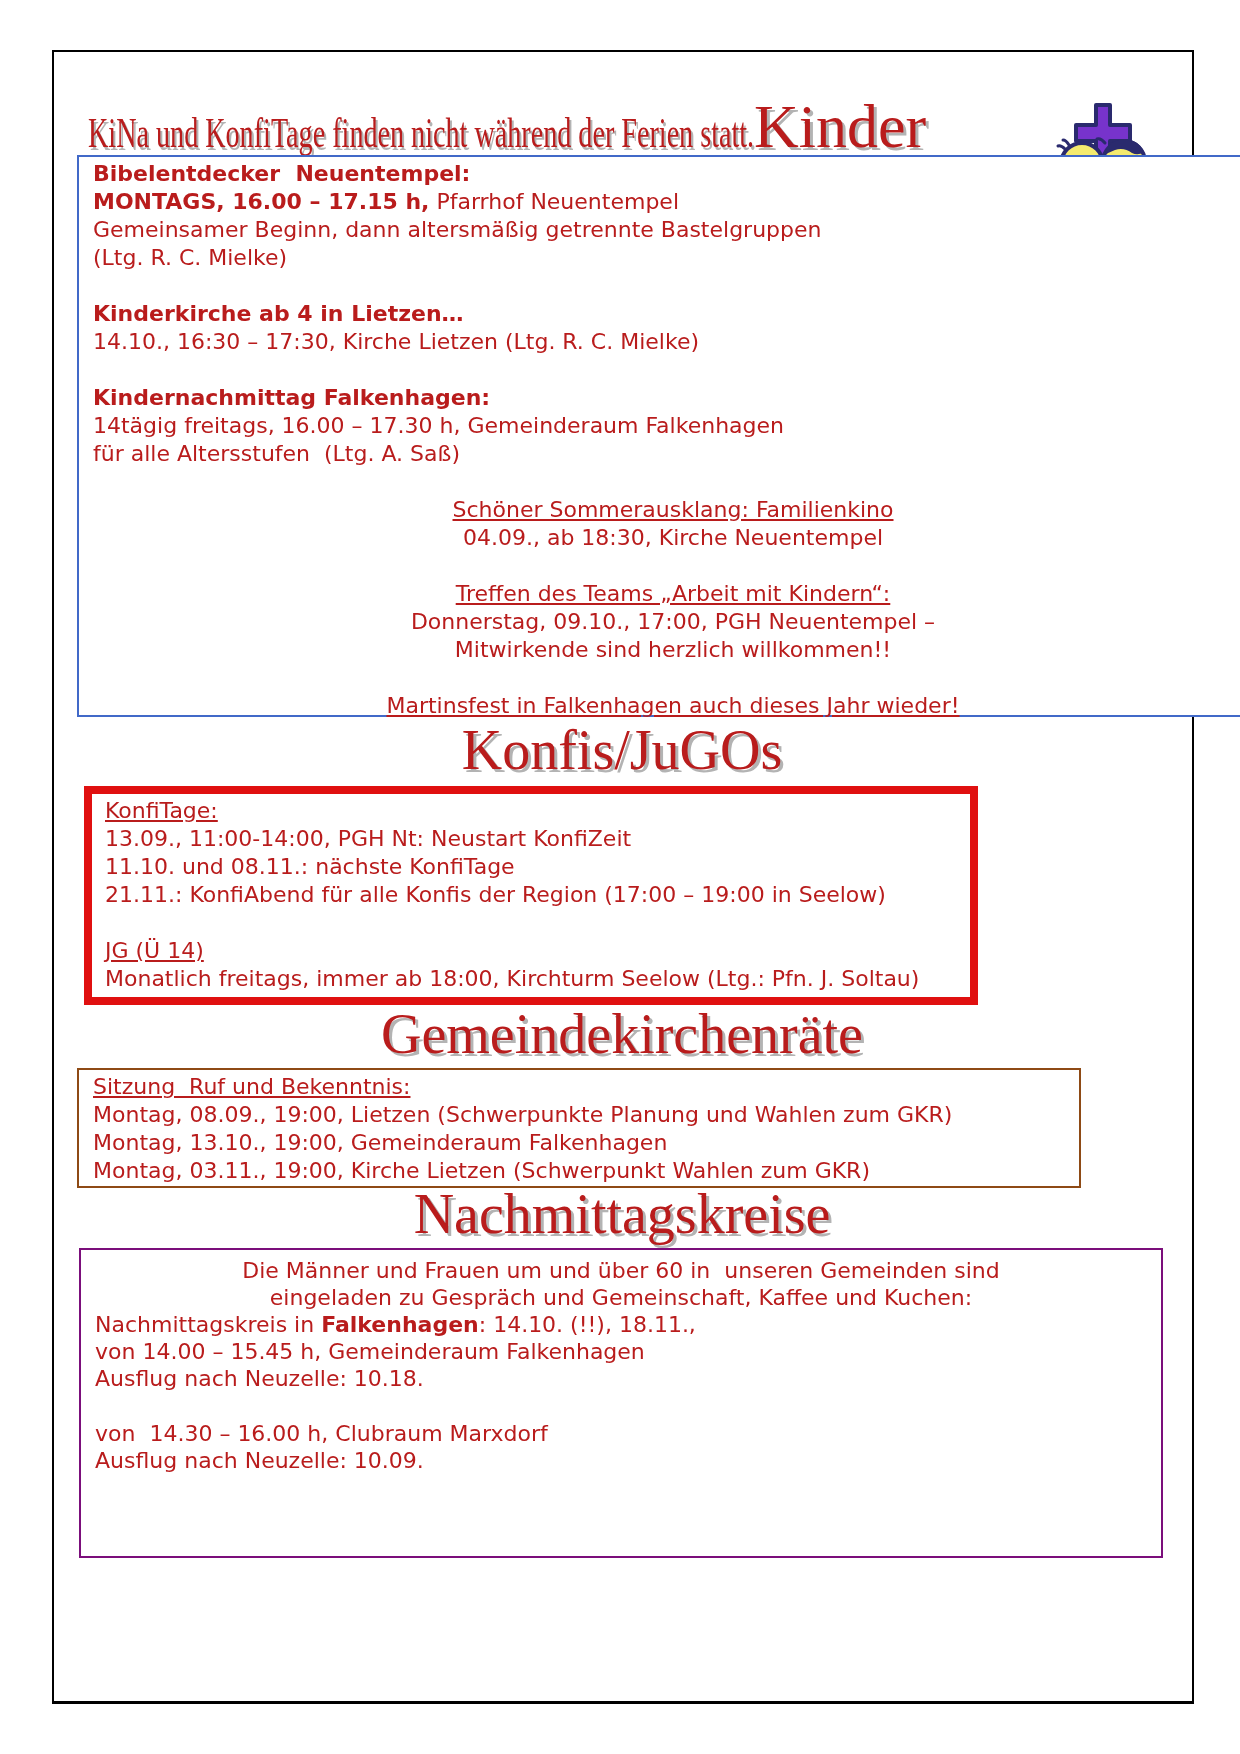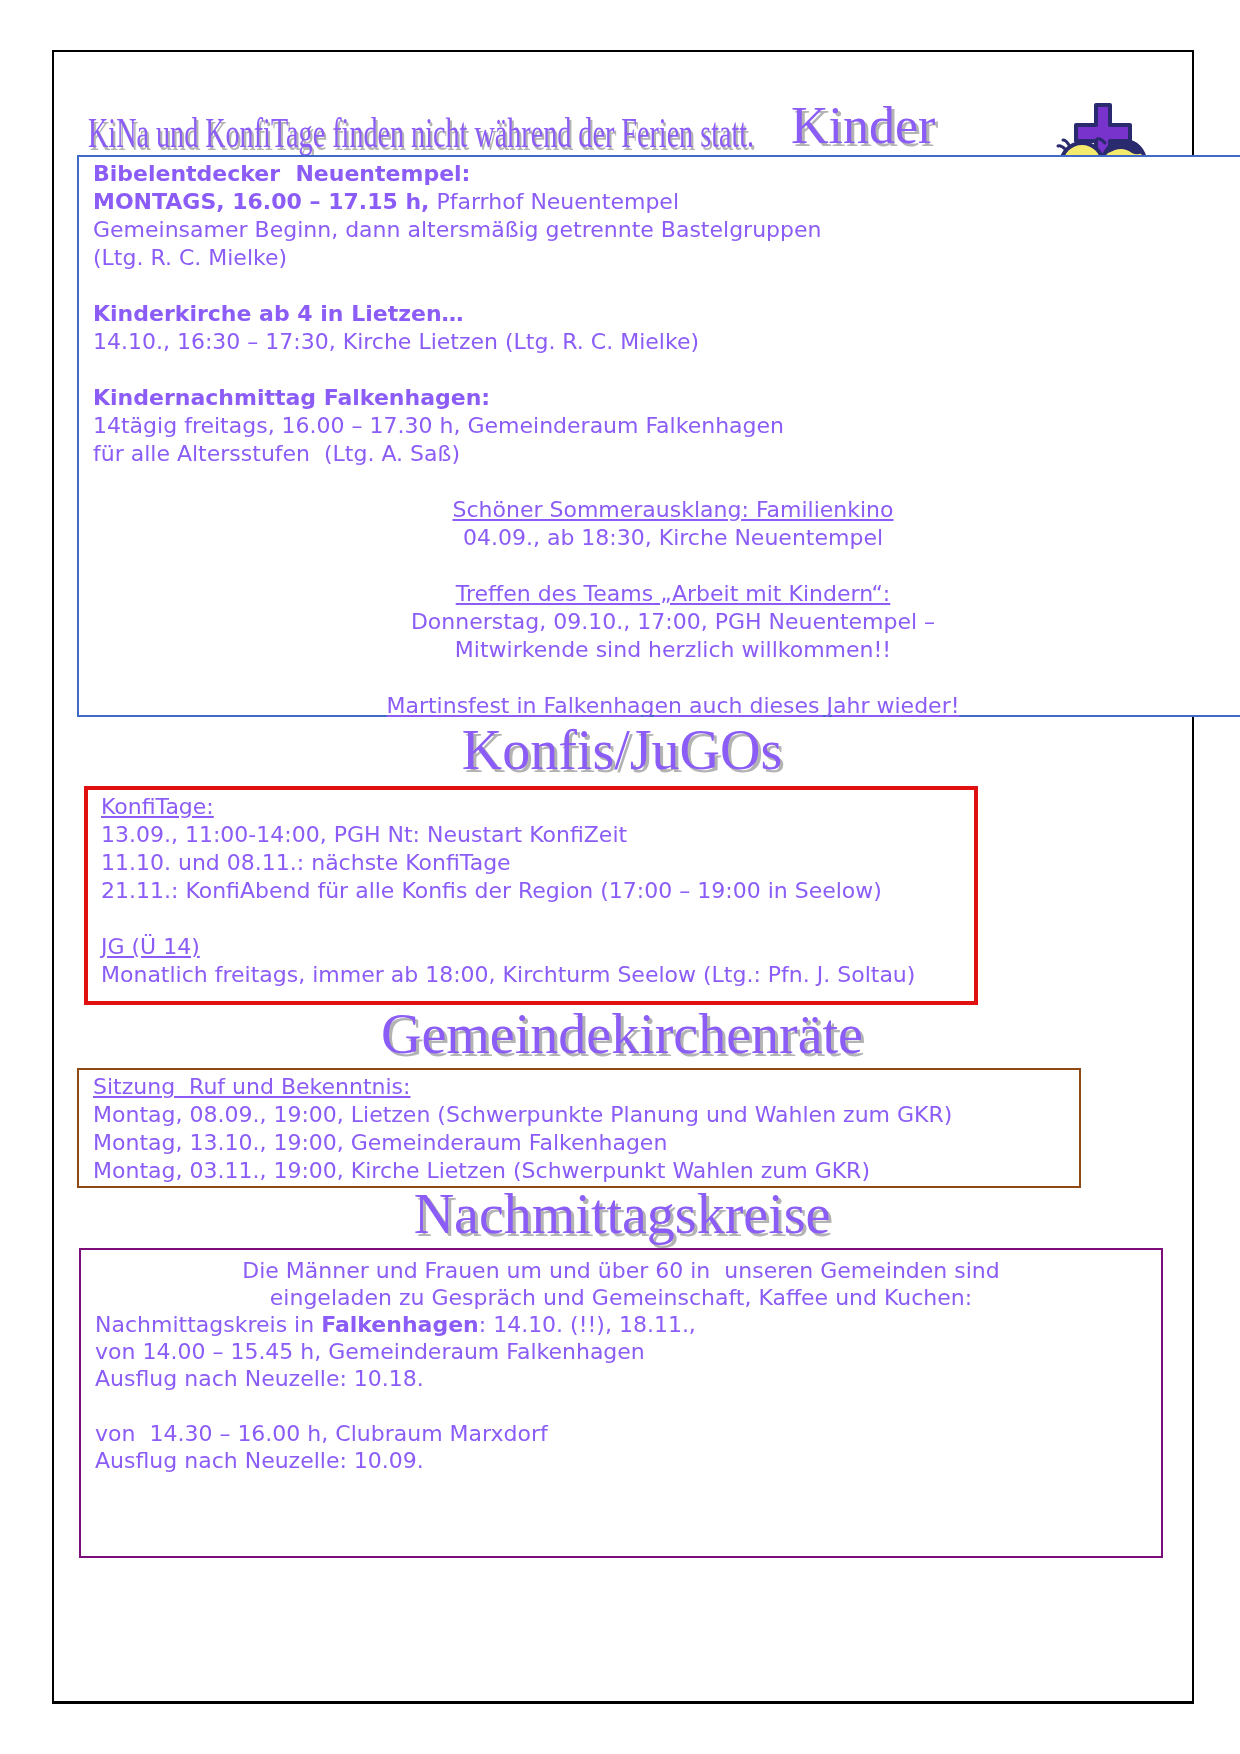--- a/index.html
+++ b/index.html
@@ -1,37 +1,37 @@
 <!DOCTYPE html>
 <html><head>
 <meta charset="utf-8">
 <style>
   html,body{margin:0;padding:0;background:#ffffff;}
   #page{position:relative;width:1240px;height:1754px;background:#ffffff;overflow:hidden;
-        font-family:"DejaVu Sans",sans-serif;color:#8b5cf6;}
+        font-family:"DejaVu Sans",sans-serif;color:#b91c1c;}
   #outer-border{position:absolute;left:52px;top:50px;width:1138px;height:1649px;
         border:2px solid #000;border-bottom-width:3px;background:#fff;}
   
   #header-notice{position:absolute;left:88px;top:112px;font-family:"Liberation Serif",serif;
         font-size:42px;line-height:42px;white-space:nowrap;transform:scaleX(0.67);
         transform-origin:left top;text-shadow:3px 3px 0 #b3b3b3;}
-  #header-title{position:absolute;left:791px;top:95px;font-family:"Liberation Serif",serif;
-        font-size:52px;line-height:62px;white-space:nowrap;text-shadow:3px 3px 0 #b3b3b3;}
+  #header-title{position:absolute;left:754px;top:95px;font-family:"Liberation Serif",serif;
+        font-size:62px;line-height:62px;white-space:nowrap;text-shadow:3px 3px 0 #b3b3b3;}
   
   .section-title{position:absolute;left:52px;width:1140px;text-align:center;
         font-family:"Liberation Serif",serif;font-size:56px;line-height:56px;
         text-shadow:3px 3px 0 #b3b3b3;}
   #title-konfis{top:722px;}
   #title-gkr{top:1006px;}
   #title-nachmittag{top:1186px;}
   
   .box{position:absolute;background:#fff;box-sizing:border-box;}
   #kinder-box{left:77px;top:155px;width:1192px;height:562px;border:2px solid #4169c8;
         padding:3px 14px 0 14px;}
-  #konfis-box{left:84px;top:786px;width:894px;height:219px;border:4px solid #4d7c0f;
+  #konfis-box{left:84px;top:786px;width:894px;height:219px;border:8px solid #4d7c0f;
         padding:3px 26px 0 13px;}
   #gkr-box{left:77px;top:1068px;width:1004px;height:120px;border:2px solid #8e4a15;
         padding:3px 14px 0 14px;}
   #nachmittag-box{left:79px;top:1248px;width:1084px;height:310px;border:2px solid #7b0e7b;
         padding:7px 14px 0 14px;}
   
   .line{font-size:22px;line-height:28px;white-space:pre-wrap;}
   #nachmittag-box .line{line-height:27px;}
   .blank{height:28px;}
   .b{font-weight:bold;}

